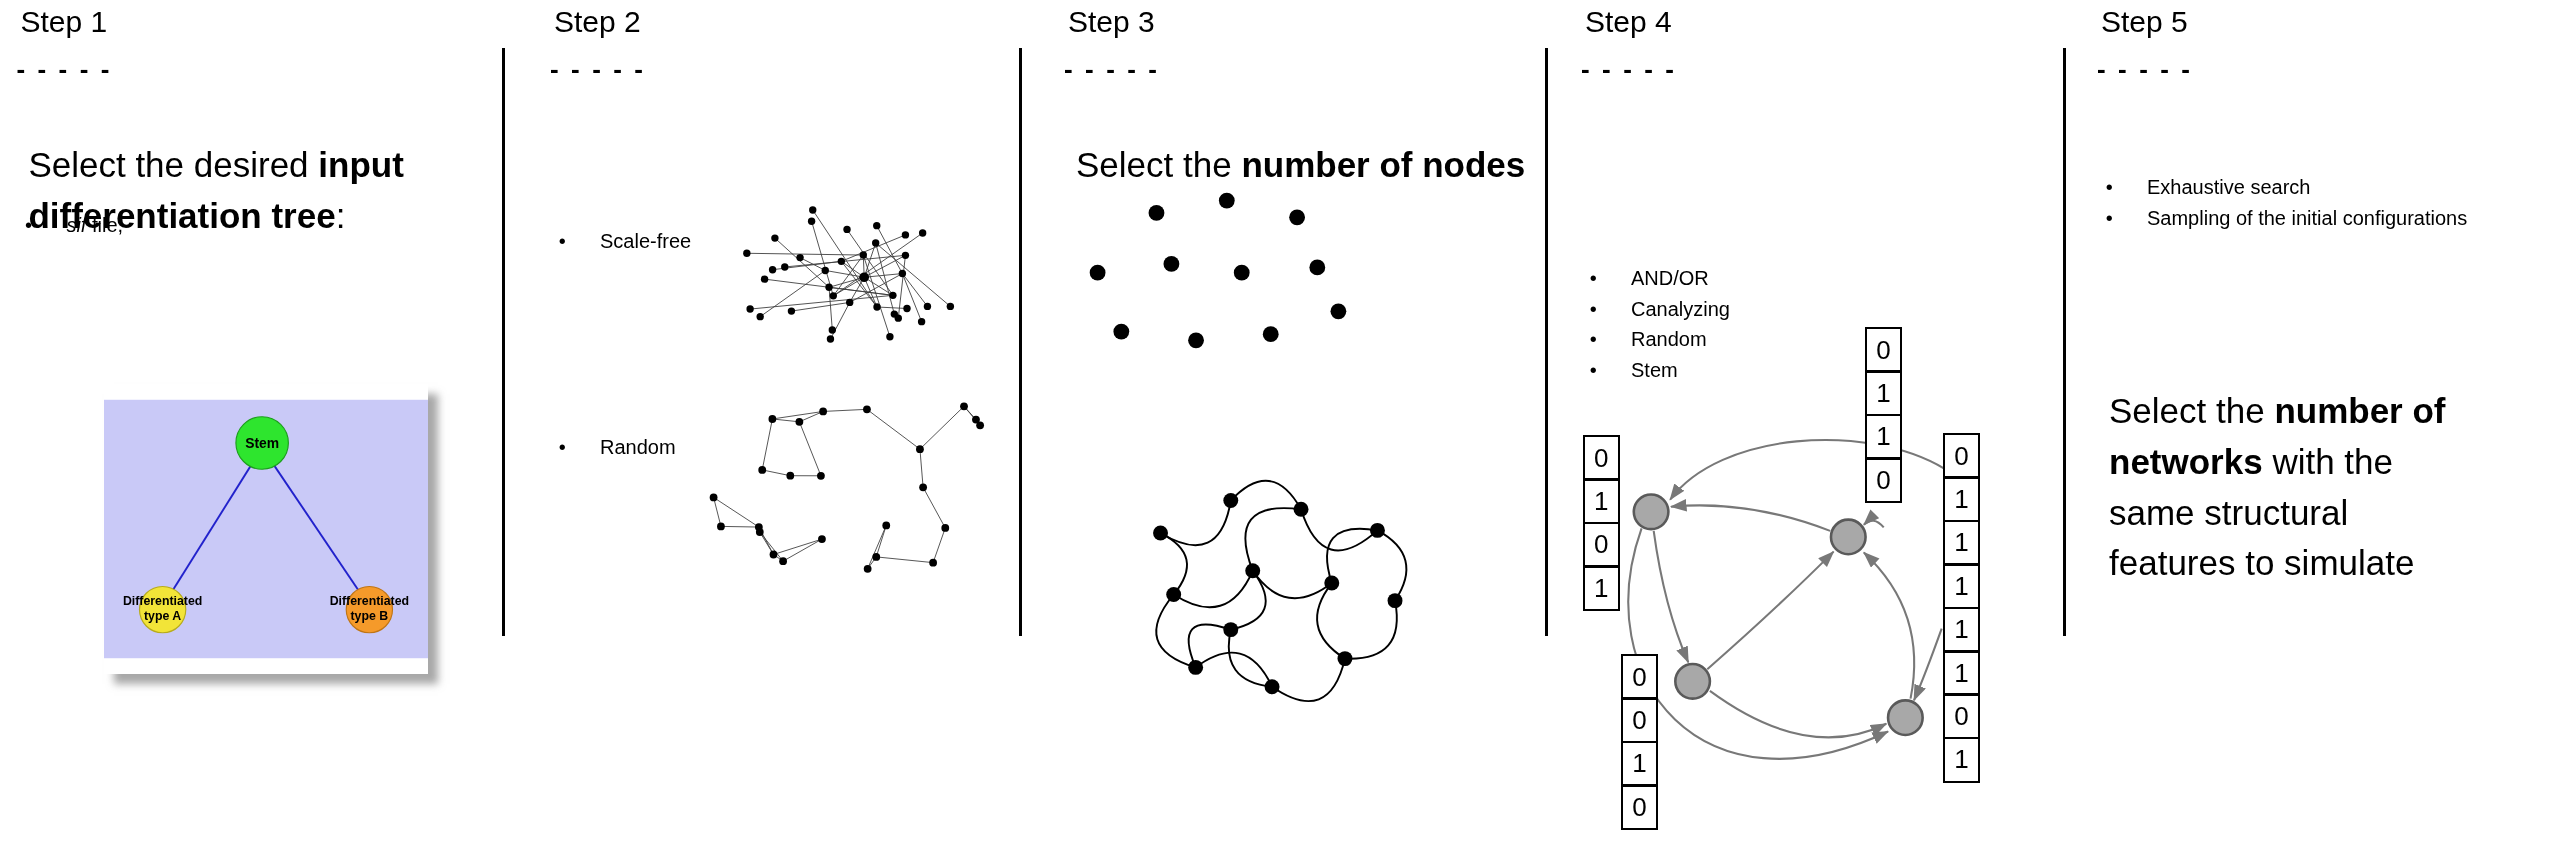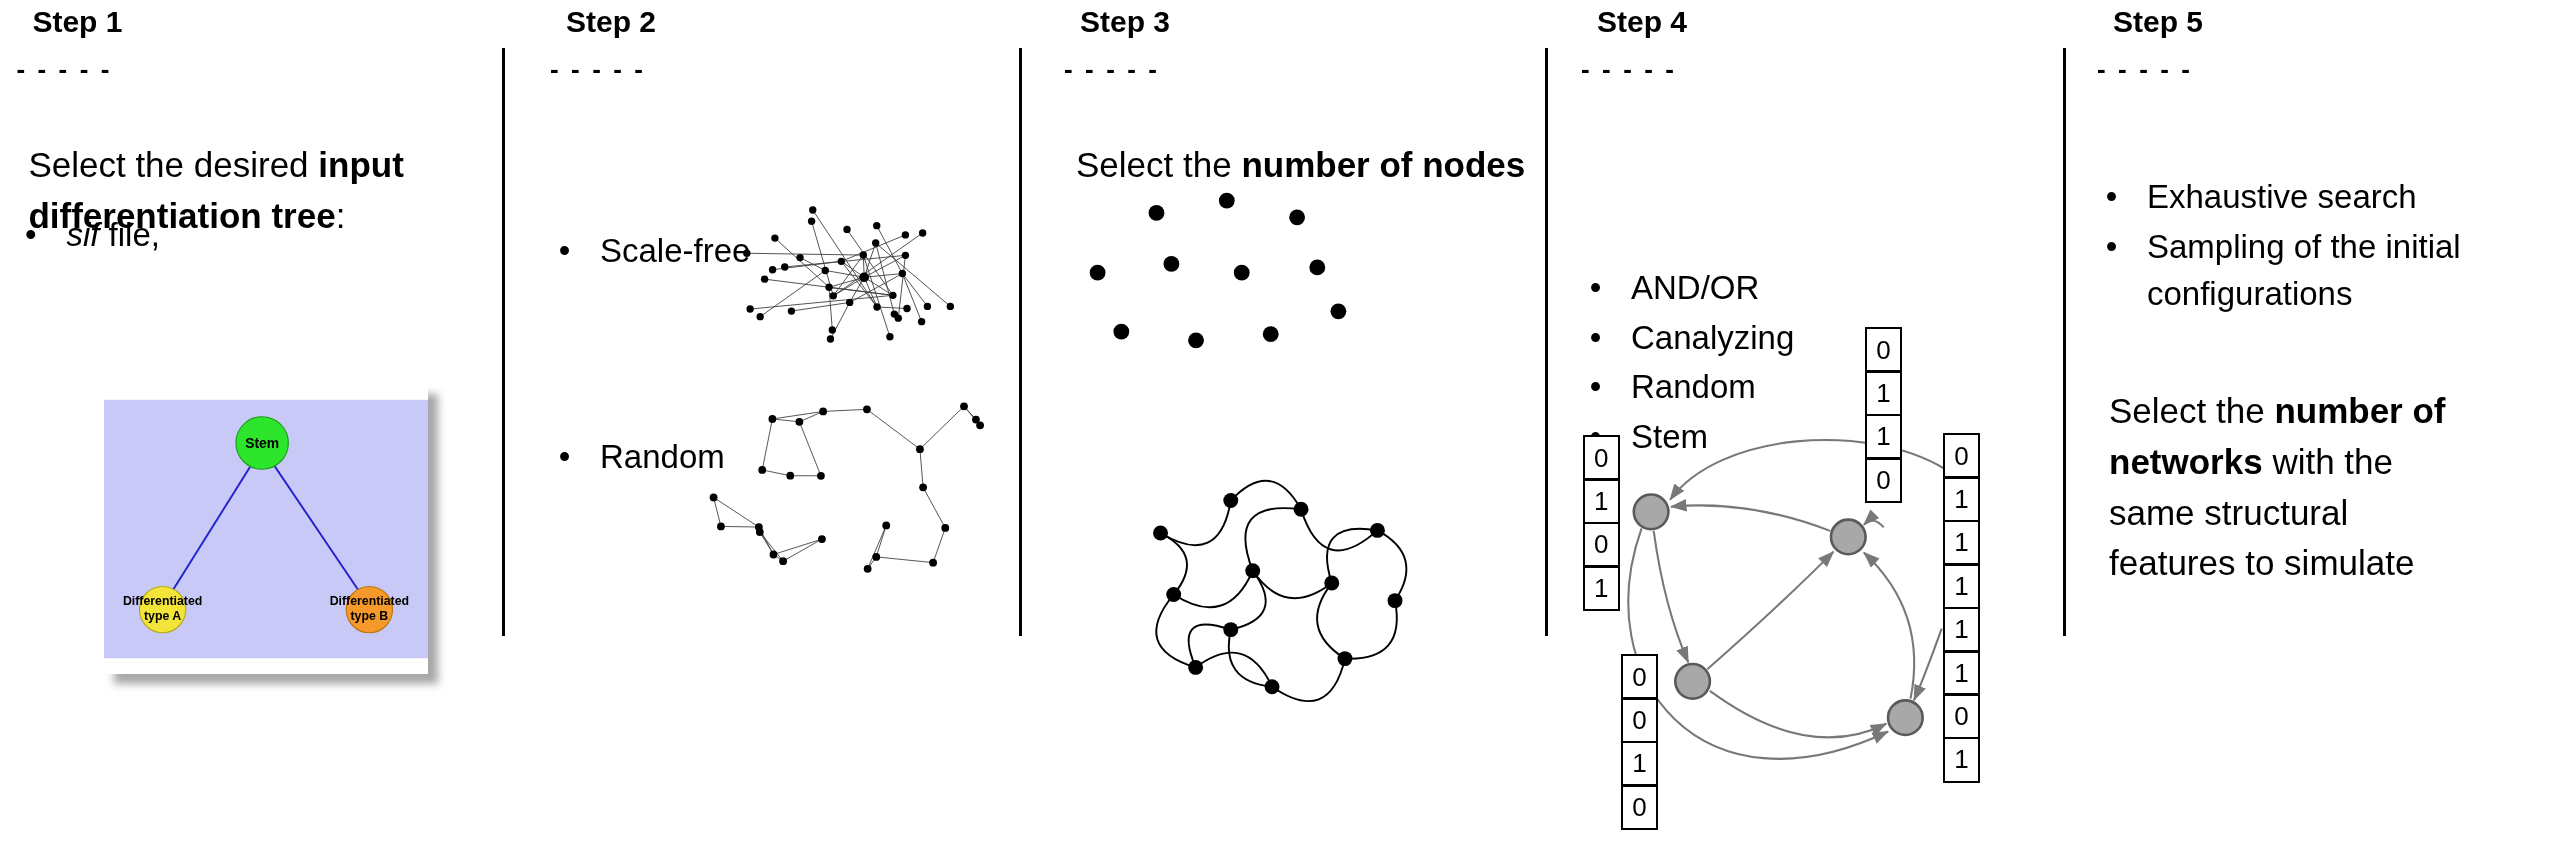--- a/index.html
+++ b/index.html
@@ -1,24 +1,24 @@
 <!DOCTYPE html>
 <html style="font-size:14px"><head>
 <meta charset="utf-8">
 <style>
   *{box-sizing:border-box}
   html,body{margin:0;padding:0}
   body{width:2576px;height:851px;background:#ffffff;font-family:"Liberation Sans",sans-serif;color:#000;position:relative;overflow:hidden}
   .col{position:absolute;top:0;height:851px}
   .vdiv{position:absolute;top:48px;height:588px;width:2.6px;background:#000}
-  .step-title{position:absolute;top:5.2px;left:16px;margin:0;font-size:30px;font-weight:700}
+  .step-title{position:absolute;top:5.2px;left:4px;margin:0;font-size:30px;font-weight:400}
   .dashes{position:absolute;top:54px;left:0;font-size:26px;font-weight:700;letter-spacing:2.6px}
   .intro,.para{position:absolute;left:0;margin:12px;font-size:35px;line-height:1.45}
   .intro{top:128px}
-  .blist{position:absolute;left:0;margin:0;padding:0;list-style:none;font-size:33px;line-height:1.45}
+  .blist{position:absolute;left:0;margin:0;padding:0;list-style:none;font-size:20px;line-height:1.45}
   .blist li{position:relative;padding-left:50px;margin:0 0 1.7px 0}
   .blist li::before{content:"\2022";position:absolute;left:8.7px;top:0}
   .illus{position:absolute;overflow:visible}
   .tree-fig{position:absolute;left:72px;top:368px;width:324px;height:290px;margin:16px;box-shadow:10.4px 10.4px 7.8px rgba(110,110,110,.6)}
   .tree-fig svg{width:100%;height:100%;display:block}
   .tree-fig text{text-anchor:middle;font-weight:700}
   .tree-label-root{font-size:18px}
   .tree-label-small{font-size:16px}
   .ttable{position:absolute;background:#fff;z-index:2}
   .tcell{width:37px;height:46px;border:2.6px solid #000;margin-top:-2.6px;display:flex;align-items:center;justify-content:center;font-size:26px}

